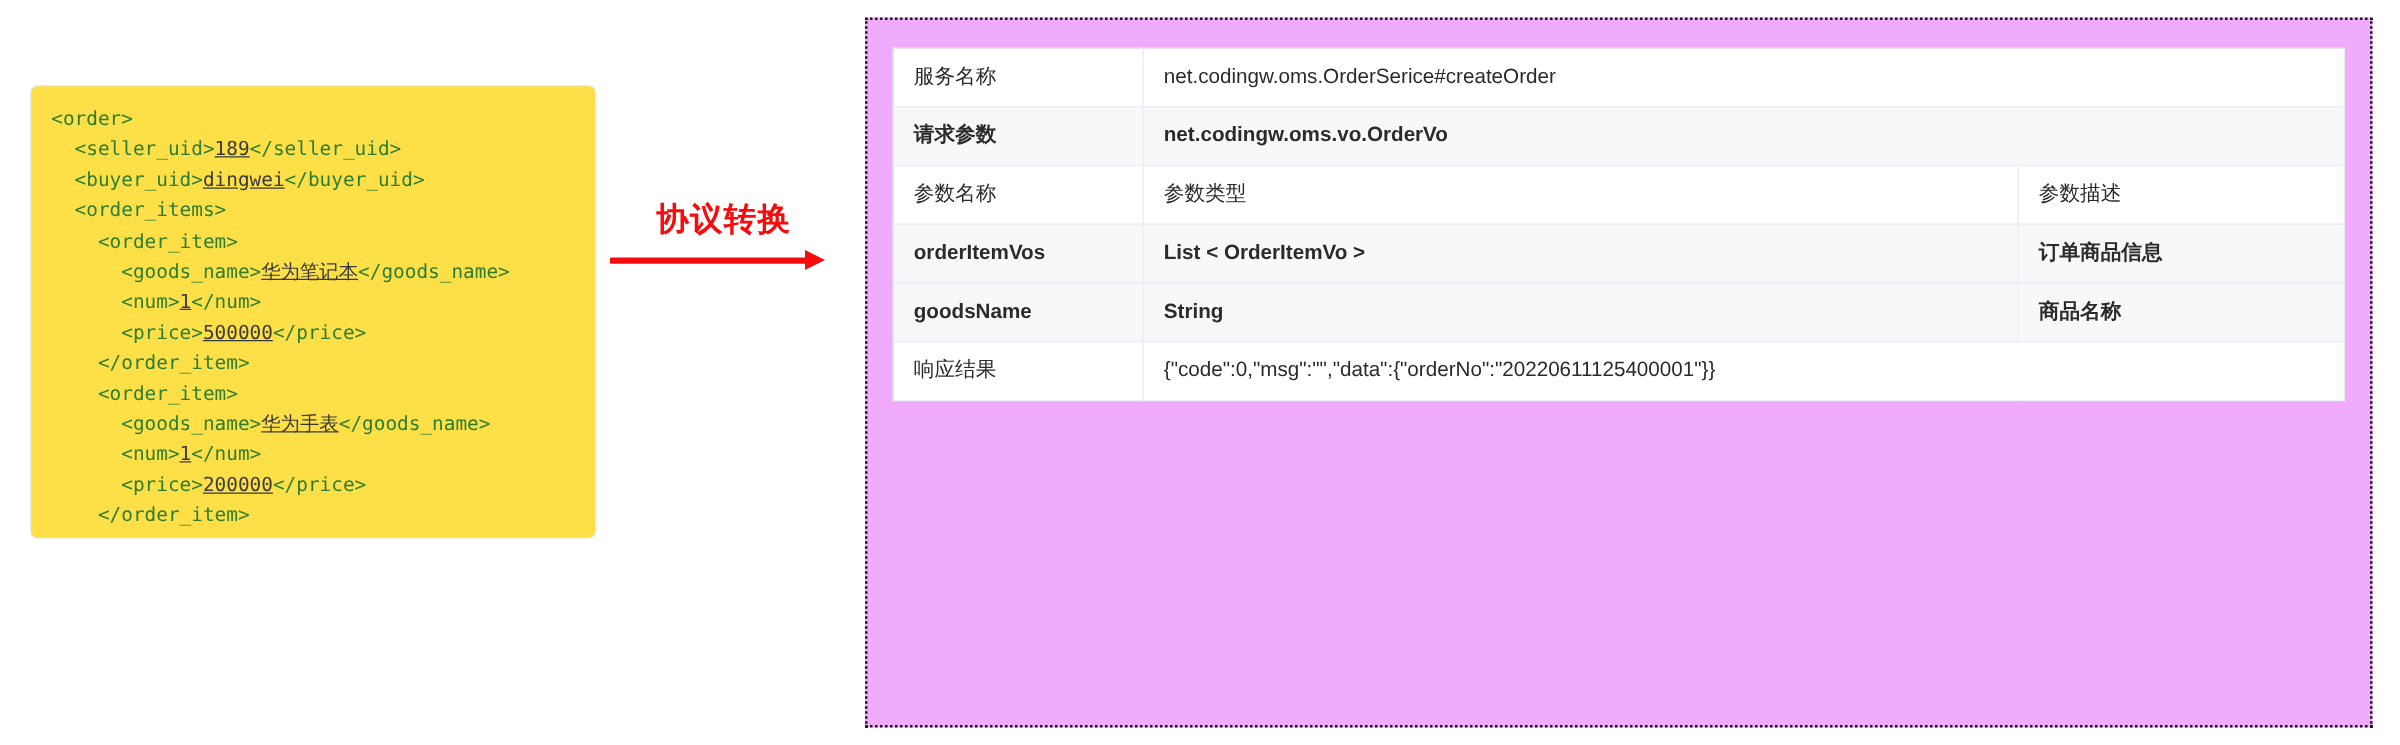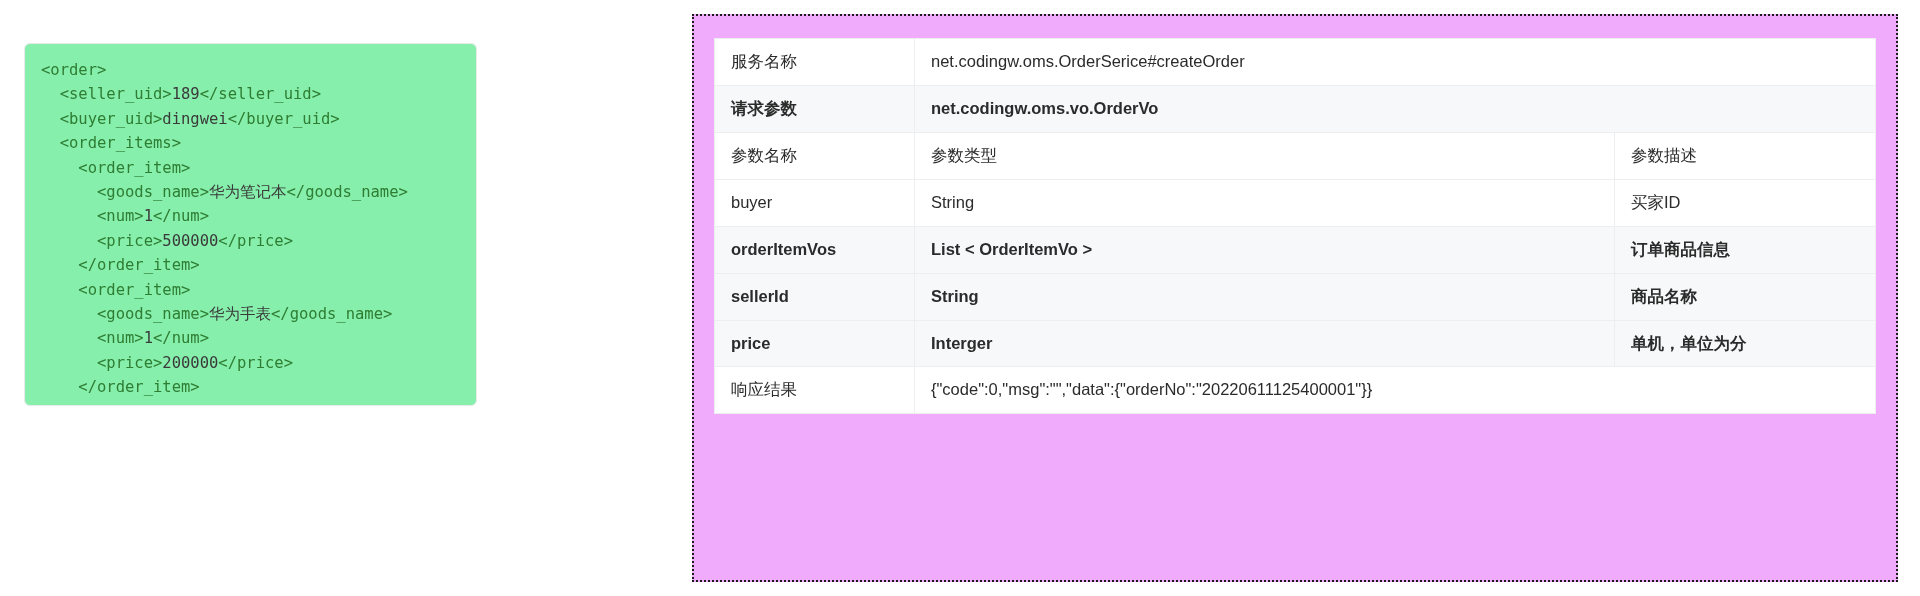--- a/index.html
+++ b/index.html
@@ -17,41 +17,41 @@
   .stage {
     position: relative;
     width: 1920px;
     height: 596px;
   }
 
   
   .code-panel {
     position: absolute;
     left: 24px;
-    top: 43px;
+    top: 68px;
     width: 453px;
     height: 363px;
-    background: #86efac;
+    background: #fde047;
     border: 1px solid #e9eaec;
     border-radius: 6px;
     box-sizing: border-box;
     padding: 14px 0 14px 0;
     overflow: hidden;
   }
   .code-lines {
     font-family: "DejaVu Sans Mono", "Liberation Mono", monospace;
     font-size: 15.5px;
     line-height: 24.4px;
     color: #3b3b3b;
     white-space: pre;
     padding-left: 16px;
   }
   .code-line { white-space: pre; }
   .tag { color: #2e7d32; }
-  .val { color: #3a3a3a; }
+  .val { color: #3a3a3a; text-decoration: underline; }
 
   
   .arrow-wrap {
     position: absolute;
     left: 488px;
     top: 158px;
     width: 200px;
     height: 80px;
   }
   .arrow-label {
@@ -119,20 +119,25 @@
 </style>
 </head>
 <body>
 
 <div class="stage">
 
   <div class="code-panel">
     <div class="code-lines"><div class="code-line"><span></span><span class="tag">&lt;order&gt;</span></div><div class="code-line"><span>  </span><span class="tag">&lt;seller_uid&gt;</span><span class="val">189</span><span class="tag">&lt;/seller_uid&gt;</span></div><div class="code-line"><span>  </span><span class="tag">&lt;buyer_uid&gt;</span><span class="val">dingwei</span><span class="tag">&lt;/buyer_uid&gt;</span></div><div class="code-line"><span>  </span><span class="tag">&lt;order_items&gt;</span></div><div class="code-line"><span>    </span><span class="tag">&lt;order_item&gt;</span></div><div class="code-line"><span>      </span><span class="tag">&lt;goods_name&gt;</span><span class="val">华为笔记本</span><span class="tag">&lt;/goods_name&gt;</span></div><div class="code-line"><span>      </span><span class="tag">&lt;num&gt;</span><span class="val">1</span><span class="tag">&lt;/num&gt;</span></div><div class="code-line"><span>      </span><span class="tag">&lt;price&gt;</span><span class="val">500000</span><span class="tag">&lt;/price&gt;</span></div><div class="code-line"><span>    </span><span class="tag">&lt;/order_item&gt;</span></div><div class="code-line"><span>    </span><span class="tag">&lt;order_item&gt;</span></div><div class="code-line"><span>      </span><span class="tag">&lt;goods_name&gt;</span><span class="val">华为手表</span><span class="tag">&lt;/goods_name&gt;</span></div><div class="code-line"><span>      </span><span class="tag">&lt;num&gt;</span><span class="val">1</span><span class="tag">&lt;/num&gt;</span></div><div class="code-line"><span>      </span><span class="tag">&lt;price&gt;</span><span class="val">200000</span><span class="tag">&lt;/price&gt;</span></div><div class="code-line"><span>    </span><span class="tag">&lt;/order_item&gt;</span></div><div class="code-line"><span>  </span><span class="tag">&lt;/order_items&gt;</span></div></div>
   </div>
 
+  <div class="arrow-wrap">
+    <div class="arrow-label">协议转换</div>
+    <div class="arrow-line"></div>
+    <div class="arrow-head"></div>
+  </div>
 
   <div class="doc-box">
     <table class="api-table">
       <colgroup>
         <col class="c1">
           <col class="c2">
           <col class="c3">
       </colgroup>
       <tbody>
           <tr class="plain">
@@ -141,39 +146,29 @@
           </tr>
           <tr class="shade">
             <td>请求参数</td>
             <td colspan="2">net.codingw.oms.vo.OrderVo</td>
           </tr>
           <tr class="plain">
             <td>参数名称</td>
             <td>参数类型</td>
             <td>参数描述</td>
           </tr>
-          <tr class="plain">
-            <td>buyer</td>
-            <td>String</td>
-            <td>买家ID</td>
-          </tr>
           <tr class="shade">
             <td>orderItemVos</td>
             <td>List &lt; OrderItemVo &gt;</td>
             <td>订单商品信息</td>
           </tr>
           <tr class="shade">
-            <td>sellerId</td>
+            <td>goodsName</td>
             <td>String</td>
             <td>商品名称</td>
-          </tr>
-          <tr class="shade">
-            <td>price</td>
-            <td>Interger</td>
-            <td>单机，单位为分</td>
           </tr>
           <tr class="plain">
             <td>响应结果</td>
             <td colspan="2">{"code":0,"msg":"","data":{"orderNo":"20220611125400001"}}</td>
           </tr>
         </tbody>
     </table>
   </div>
 
 </div>

